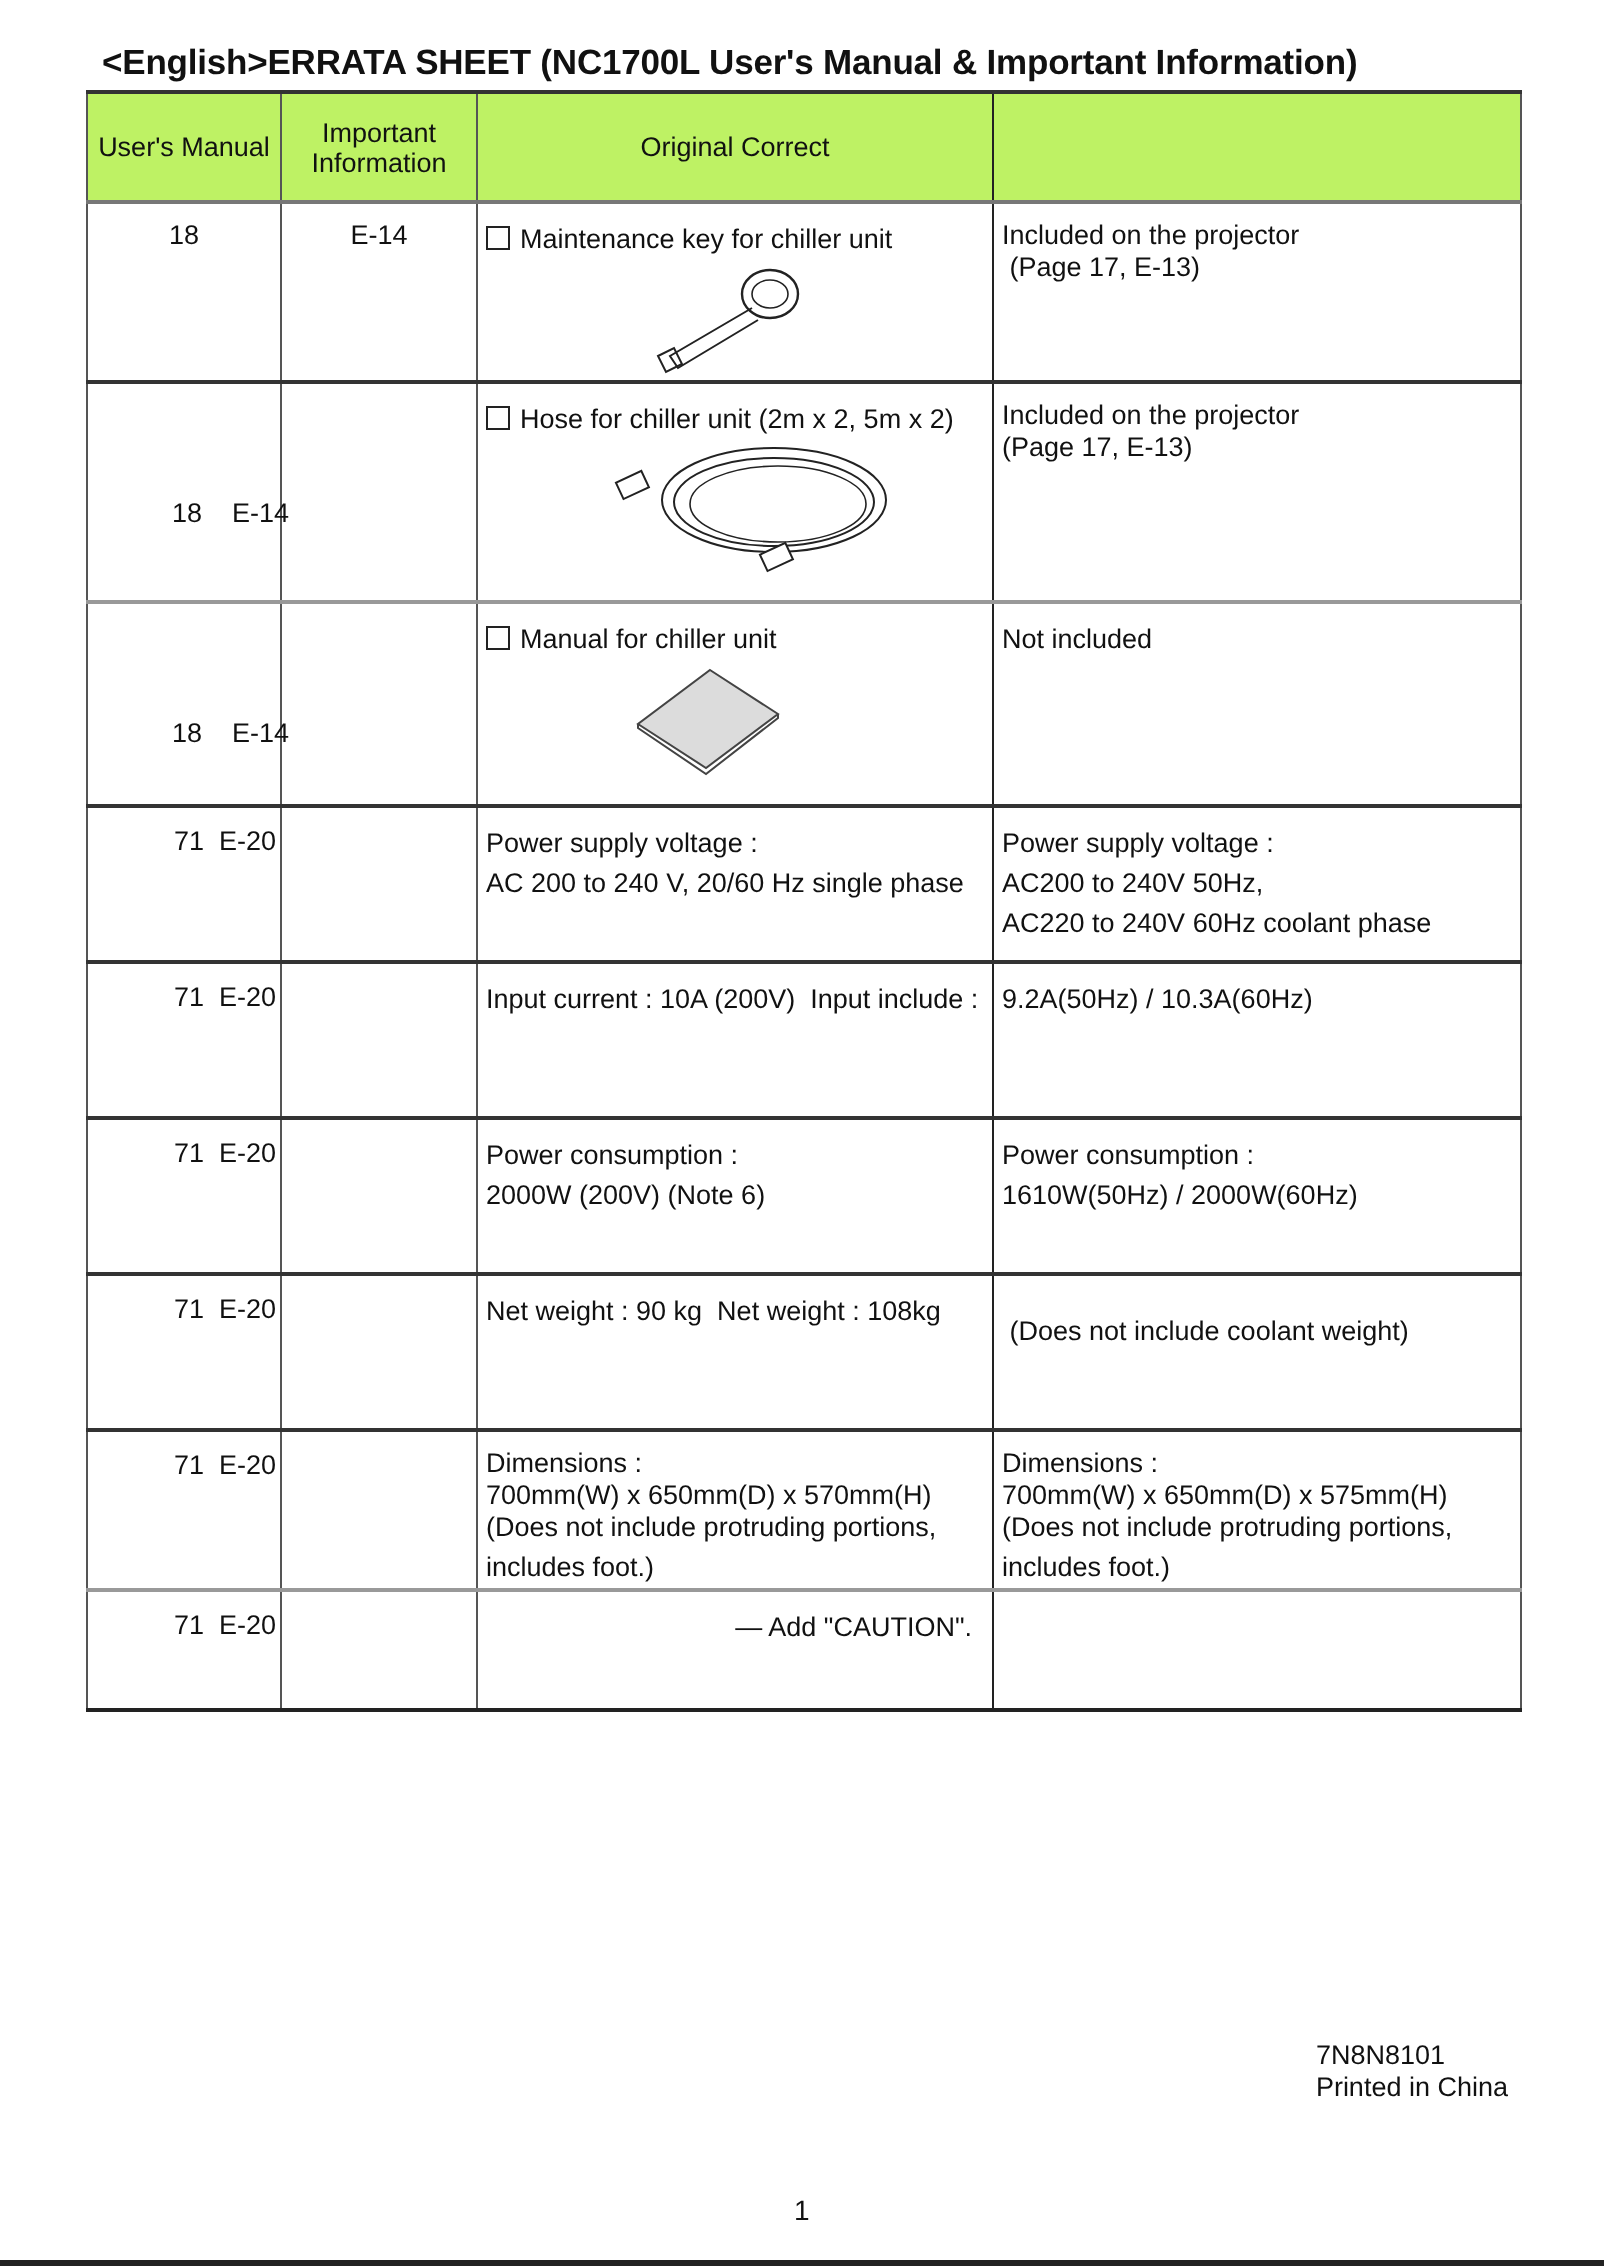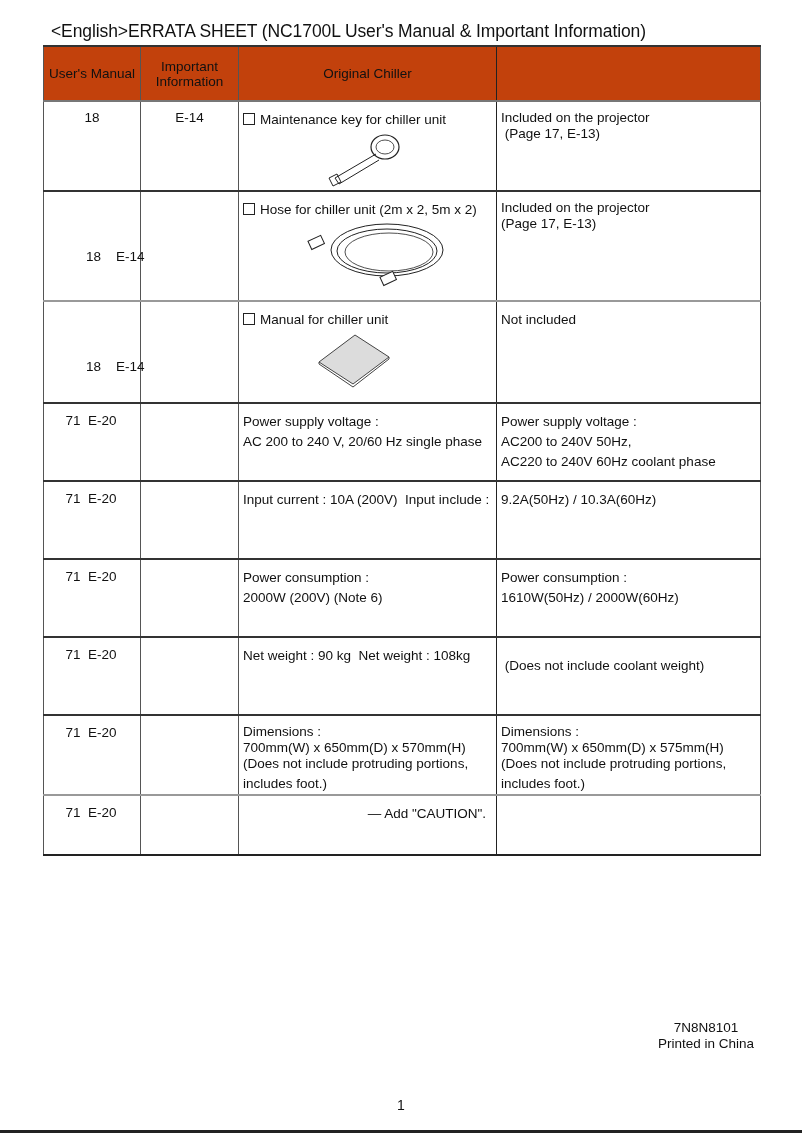--- a/index.html
+++ b/index.html
@@ -2,51 +2,51 @@
 <html><head>
   <meta charset="utf-8">
   <style>
     html, body { margin: 0; padding: 0; background: #ffffff; }
     body {
       width: 802px; height: 1133px; position: relative; overflow: hidden;
       font-family: "Liberation Sans", sans-serif; color: #111;
     }
     .title {
       position: absolute; left: 51px; top: 21px;
-      font-size: 17.5px; font-weight: normal; letter-spacing: -0.1px;
+      font-size: 17.5px; font-weight: bold; letter-spacing: -0.1px;
       white-space: nowrap;
     }
     table.errata {
       position: absolute; left: 43px; top: 45px;
       width: 717px; border-collapse: collapse; table-layout: fixed;
       font-size: 13.5px;
     }
     table.errata td, table.errata th {
       border-left: 1px solid #555;
       border-right: 1px solid #555;
       vertical-align: top; padding: 0; position: relative;
     }
     table.errata th {
-      background: #c2410c; font-weight: normal; height: 53px;
+      background: #bef264; font-weight: normal; height: 53px;
       border-top: 2px solid #333; border-bottom: 2px solid #777;
       vertical-align: middle; text-align: center; font-size: 13.5px; line-height: 15px;
     }
     table.errata td.c3, table.errata th.c3 { border-left: 1.5px solid #222; border-right: 1.5px solid #222; }
     tr.row td { border-bottom: 2px solid #333; }
     tr.row.light td { border-bottom: 2px solid #999; }
     tr.row.last td { border-bottom: 2px solid #222; }
     .cell-center { text-align: center; padding-top: 8px !important; }
-    .num-right { text-align: center; padding-right: 2px !important; padding-top: 9px !important; }
+    .num-right { text-align: right; padding-right: 2px !important; padding-top: 9px !important; }
     .txt { padding: 8px 4px 0 4px !important; line-height: 20px; }
     .txt.dense { line-height: 16px; }
     .box { display: inline-block; width: 10px; height: 10px; border: 1px solid #222; margin-right: 5px; vertical-align: -1px; }
     .dash { color: #888; }
     .illustration { display: block; }
     .overflow-label { position: absolute; left: 42px; top: 9px; white-space: nowrap; margin-top: 48px; }
-    .footer-code { position: absolute; right: 48px; top: 1020px; text-align: center; font-size: 13.5px; line-height: 16px; }
+    .footer-code { position: absolute; right: 48px; top: 1020px; text-align: left; font-size: 13.5px; line-height: 16px; }
     .page-num { position: absolute; left: 397px; top: 1097px; font-size: 14px; }
     .bottom-rule { position: absolute; left: 0; top: 1130px; width: 802px; height: 3px; background: #222; }
   </style>
 </head>
 <body>
 
 <div class="title">&lt;English&gt;ERRATA SHEET (NC1700L User's Manual &amp; Important Information)</div>
 
 <table class="errata">
   <colgroup>
@@ -55,21 +55,21 @@
       <col style="width:258px">
       <col style="width:264px">
   </colgroup>
   <thead>
     <tr>
       <th>User's Manual</th>
       <th>
         <div>Important</div>
         <div>Information</div>
       </th>
-      <th class="c3">Original  Chiller</th>
+      <th class="c3">Original  Correct</th>
       <th></th>
     </tr>
   </thead>
   <tbody>
 
 
     <tr class="row" style="height:80px">
       <td class="cell-center">18</td>
       <td class="cell-center">E-14</td>
       <td class="c3 txt">

